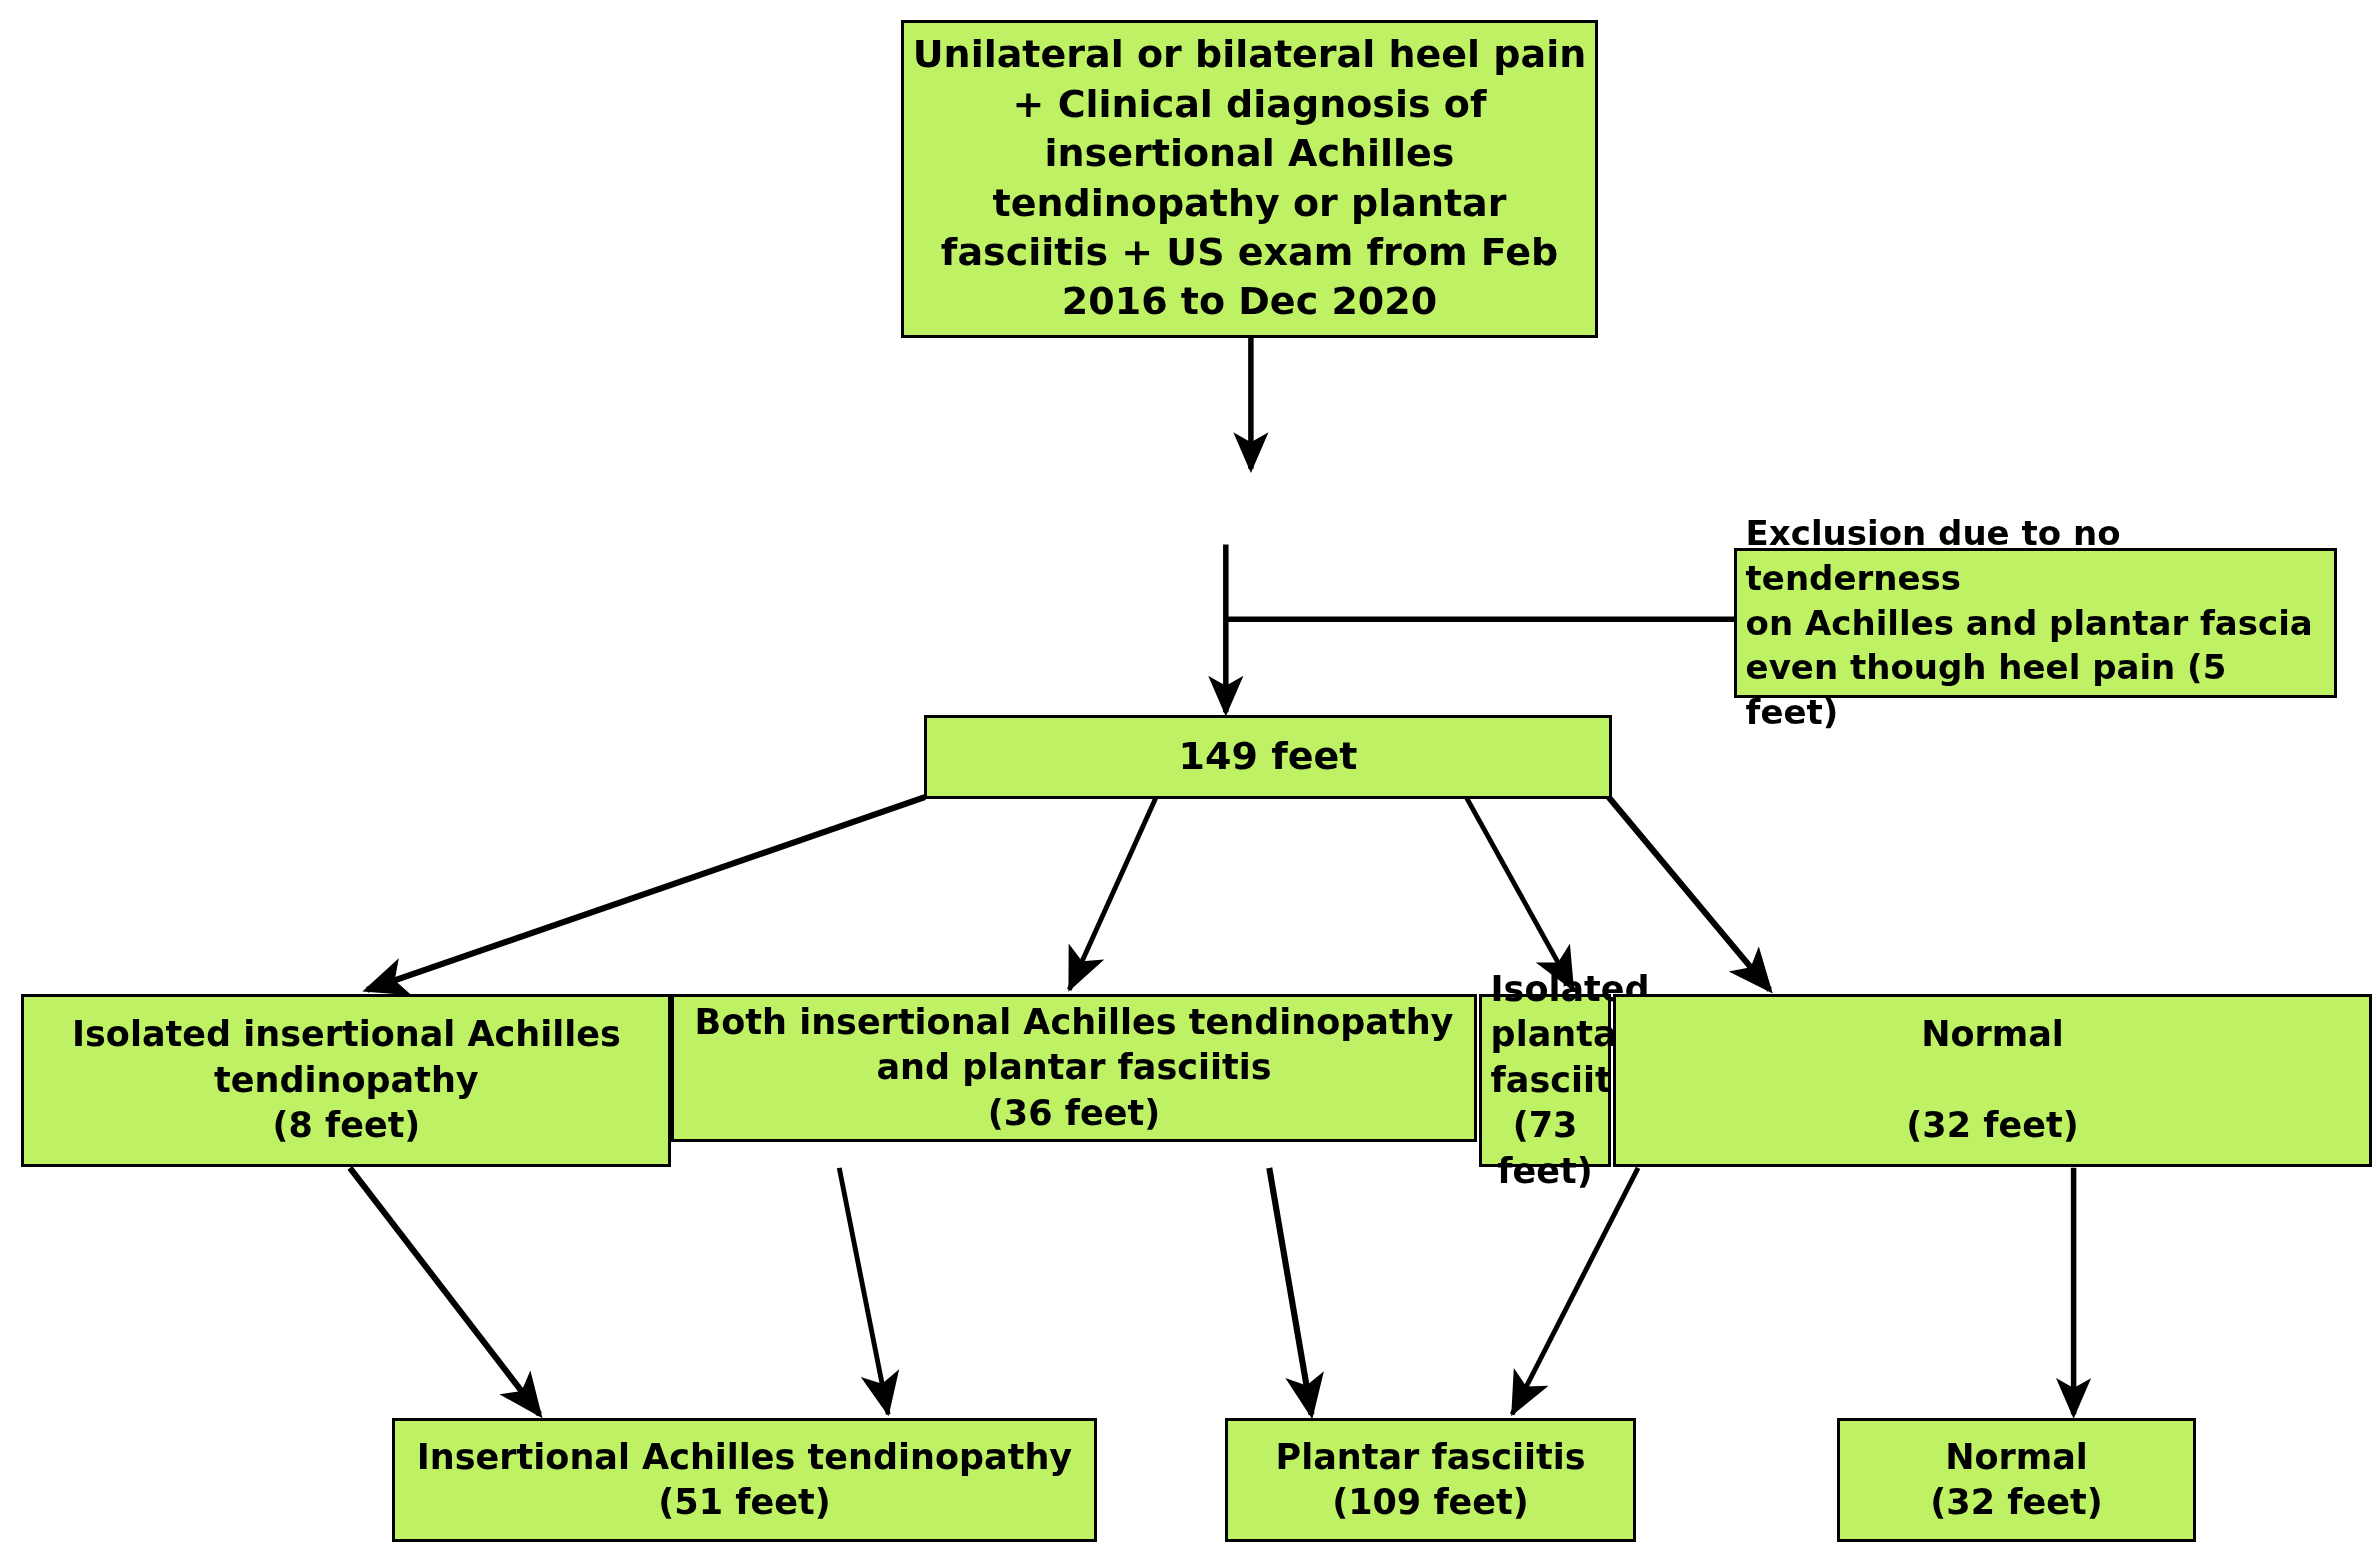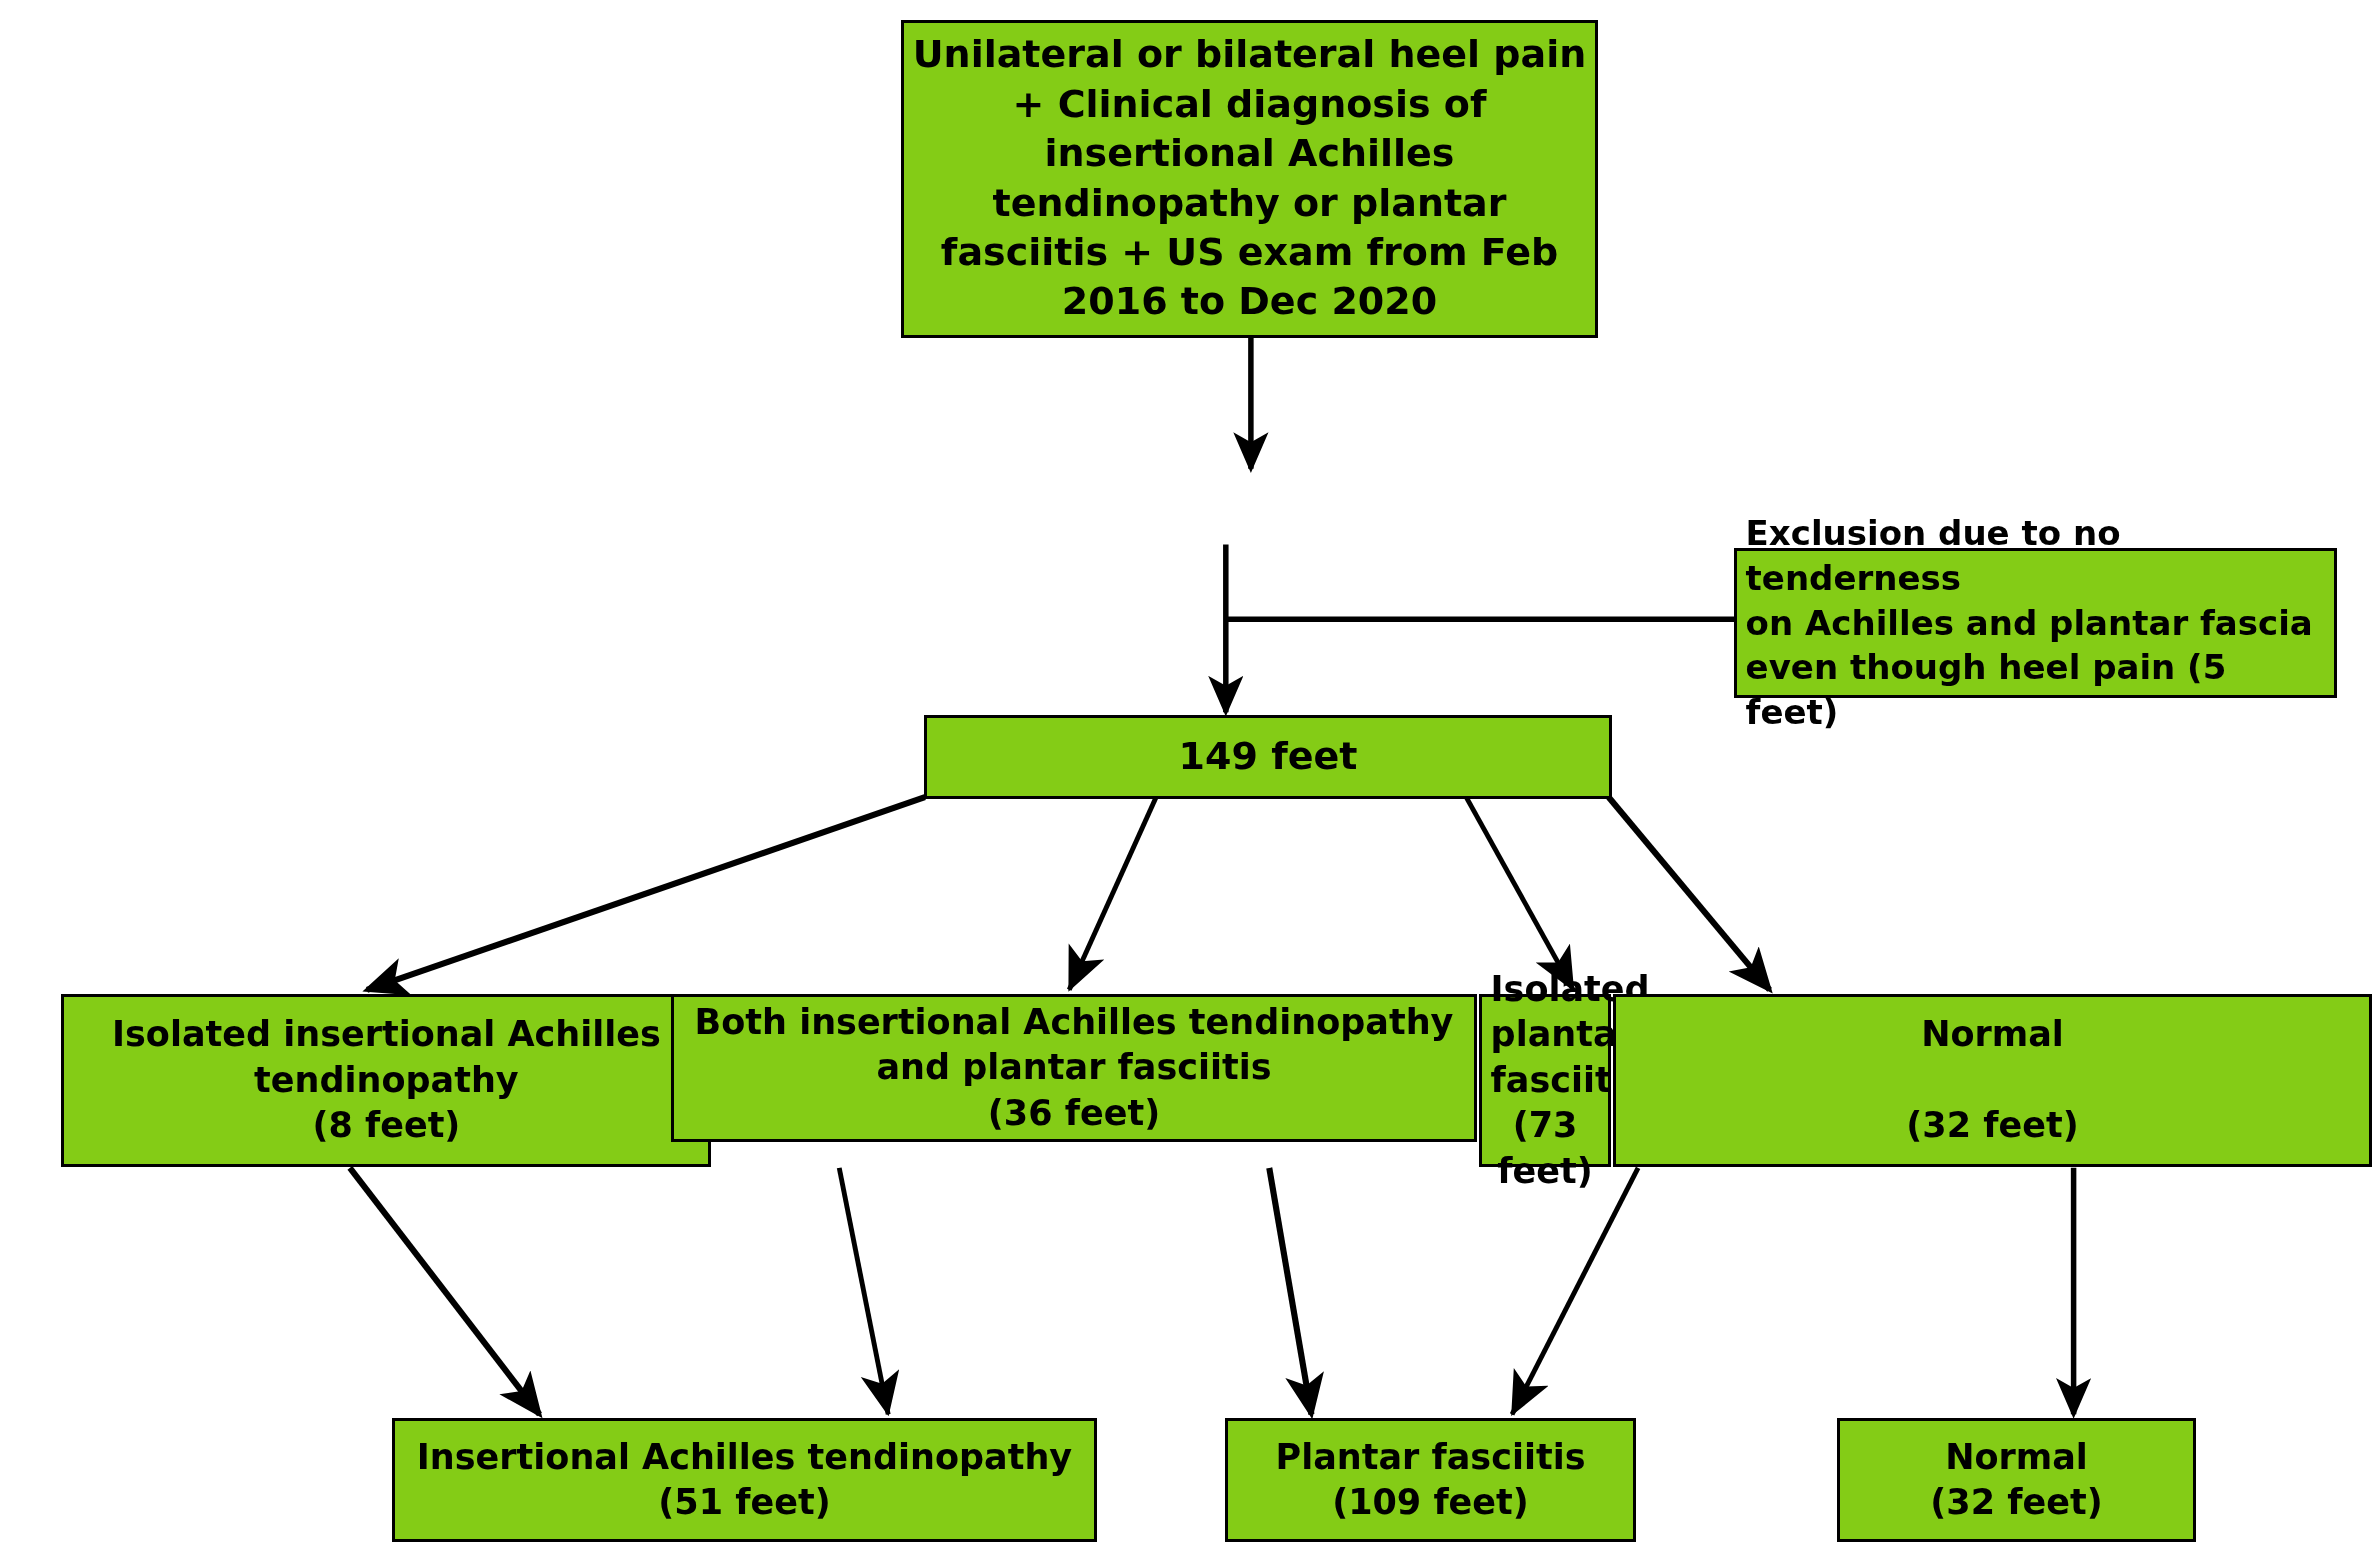--- a/index.html
+++ b/index.html
@@ -20,21 +20,21 @@
     left: 0;
     top: 0;
     width: 2377px;
     height: 1565px;
     pointer-events: none;
   }
   .node {
     position: absolute;
     box-sizing: border-box;
     border: 3.1px solid #000000;
-    background: #84cc16;
+    background: #bef264;
     display: flex;
     align-items: center;
     justify-content: center;
     text-align: center;
     color: #000000;
     font-weight: bold;
     line-height: 1.30;
     white-space: pre-line;
     padding: 3.7px 8.6px;
   }
@@ -43,21 +43,21 @@
     width: 100%;
     white-space: pre-line;
   }
   
   #node-eligibility   { left: 901px; top: 19.6px;   width: 697px; height: 318px;  font-size: 38px; }
   #node-enrolled      { left: 924px; top: 471px;  width: 686px; height: 73px;  font-size: 38px; }
   #node-exclusion     { left: 1734px; top: 548px;  width: 603px;  height: 150px;  font-size: 34px;
                         text-align: left; justify-content: flex-start; line-height: 1.32; }
   #node-exclusion .node-text { text-align: left; }
   #node-included      { left: 924px; top: 715px; width: 688px; height: 84px;  font-size: 38px; }
-  #node-iiat          { left: 21.4px;   top: 994px; width: 650px; height: 173px;  font-size: 35px; margin-left: 40px; }
+  #node-iiat          { left: 21.4px;   top: 994px; width: 650px; height: 173px;  font-size: 35px; }
   #node-both          { left: 671px; top: 994px; width: 806px; height: 148px;  font-size: 35px; }
   #node-ipf           { left: 1479px; top: 994px; width: 132px;  height: 173px;  font-size: 35px; }
   #node-normal-top    { left: 1613px; top: 994px; width: 759px; height: 173px;  font-size: 35px; }
   #node-iat-final     { left: 392px;  top: 1418px; width: 705px; height: 124px;  font-size: 35px; }
   #node-pf-final      { left: 1225px; top: 1418px; width: 411px;  height: 124px;  font-size: 35px; }
   #node-normal-final  { left: 1837px; top: 1418px; width: 359px;  height: 124px;  font-size: 35px; }
   
   #node-ipf { width: 132px; }
 </style>
 </head>

